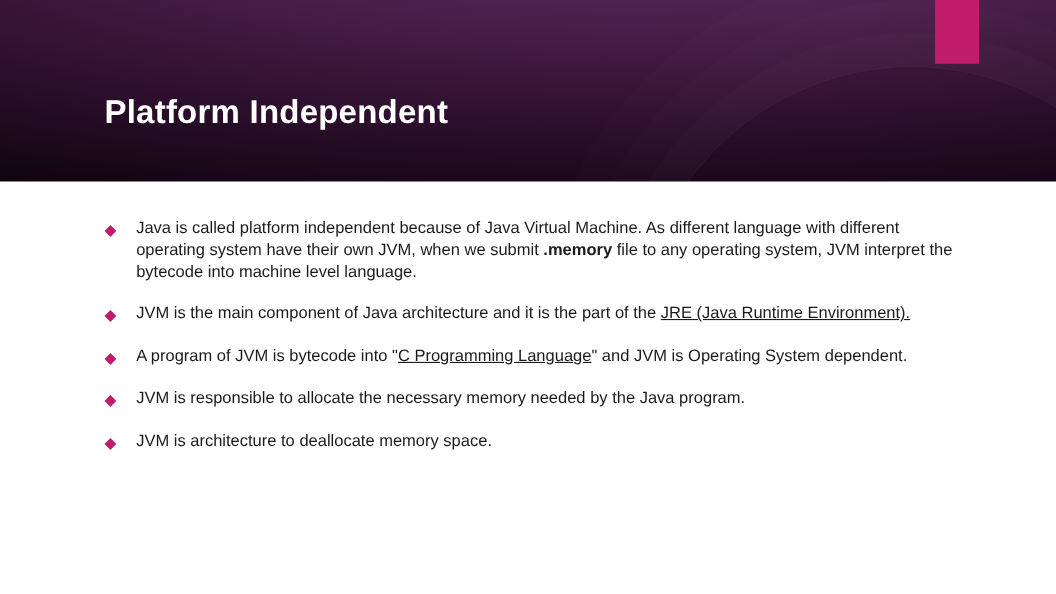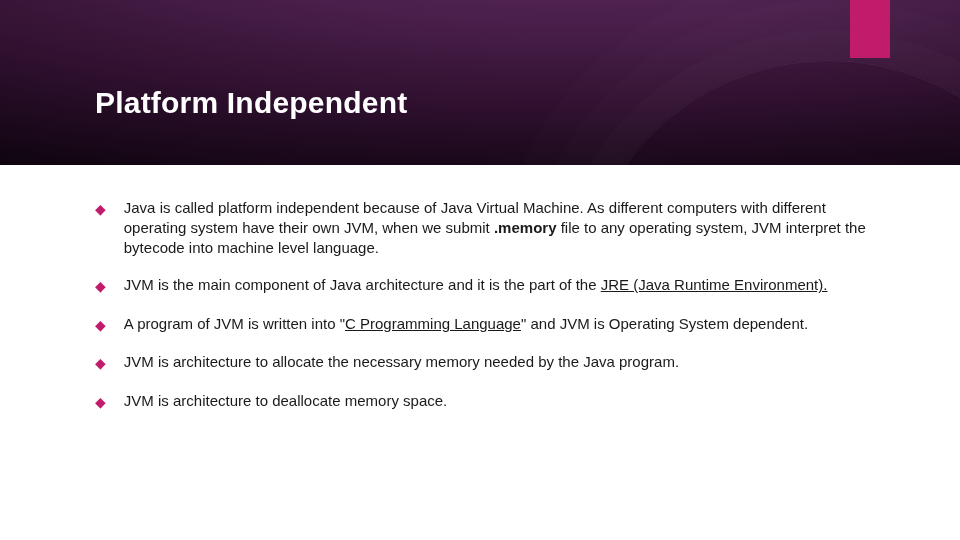--- a/index.html
+++ b/index.html
@@ -71,42 +71,42 @@
 <div class="slide">
   <div class="header-band"></div>
   <div class="accent-tab"></div>
   <h1 class="title">Platform Independent</h1>
 
   <div class="content">
 
     <div class="bullet-item">
       <span class="bullet-marker">◆</span>
       <span class="bullet-text">
-        <span>Java is called platform independent because of Java Virtual Machine. As different computers with different operating system have their own JVM, when we submit </span><span class="bold">.memory</span><span> file to any operating system, JVM interpret the bytecode into machine level language.</span>
+        <span>Java is called platform independent because of Java Virtual Machine. As different language with different operating system have their own JVM, when we submit </span><span class="bold">.memory</span><span> file to any operating system, JVM interpret the bytecode into machine level language.</span>
       </span>
     </div>
 
     <div class="bullet-item">
       <span class="bullet-marker">◆</span>
       <span class="bullet-text">
         <span>JVM is the main component of Java architecture and it is the part of the </span><span class="underline">JRE (Java Runtime Environment).</span><span></span>
       </span>
     </div>
 
     <div class="bullet-item">
       <span class="bullet-marker">◆</span>
       <span class="bullet-text">
-        <span>A program of JVM is written into "</span><span class="underline">C Programming Language</span><span>" and JVM is Operating System dependent.</span>
+        <span>A program of JVM is bytecode into "</span><span class="underline">C Programming Language</span><span>" and JVM is Operating System dependent.</span>
       </span>
     </div>
 
     <div class="bullet-item">
       <span class="bullet-marker">◆</span>
       <span class="bullet-text">
-        <span>JVM is architecture to allocate the necessary memory needed by the Java program.</span>
+        <span>JVM is responsible to allocate the necessary memory needed by the Java program.</span>
       </span>
     </div>
 
     <div class="bullet-item">
       <span class="bullet-marker">◆</span>
       <span class="bullet-text">
         <span>JVM is architecture to deallocate memory space.</span>
       </span>
     </div>
 

